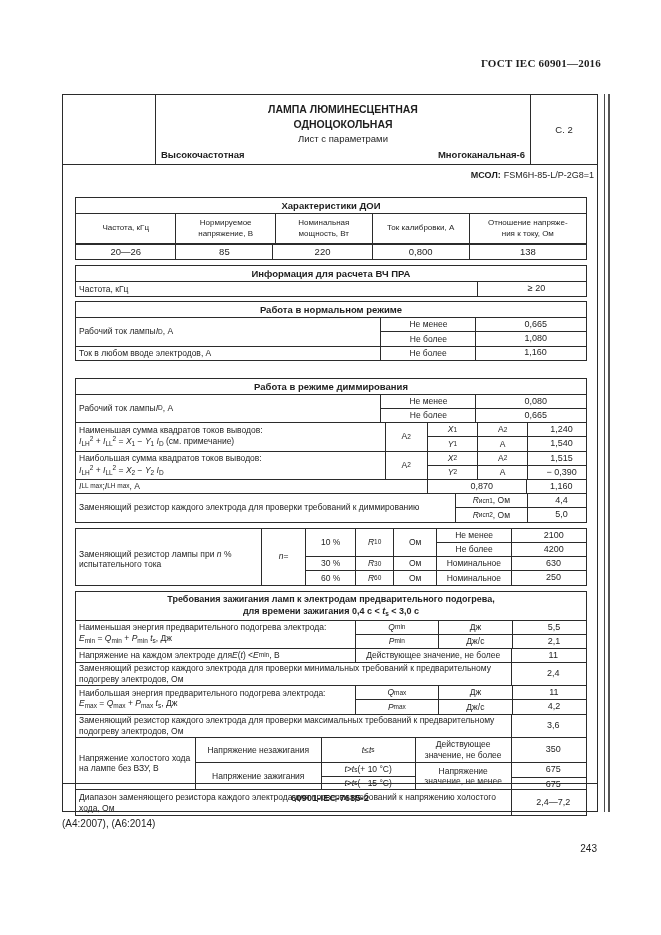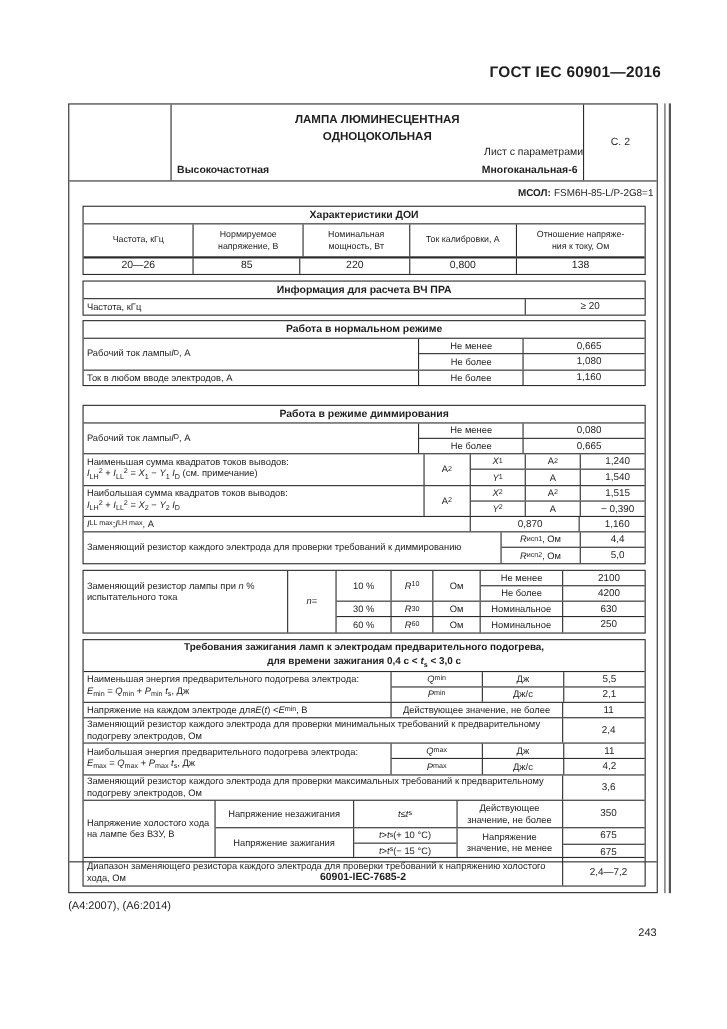--- a/index.html
+++ b/index.html
@@ -6,35 +6,35 @@
   html,body { margin:0; padding:0; }
   body {
     width:661px; height:935px; position:relative;
     background:#ffffff; color:#1e1e1e;
     font-family:"Liberation Sans", sans-serif; font-size:8.5px;
   }
   .b { font-weight:bold; }
   sub { font-size:6.5px; vertical-align:-2px; }
   sup { font-size:6.5px; vertical-align:3px; }
 
-  .doc-num { position:absolute; top:57px; right:60px; font-size:14px; font-weight:bold; letter-spacing:.2px; }
+  .doc-num { position:absolute; top:57px; right:60px; font-size:11px; font-weight:bold; letter-spacing:.2px;font-family:Liberation Serif, serif; }
 
   .frame {
     position:absolute; left:62px; top:94px; width:536px; height:718px;
     border:1px solid #2b2b2b; background:#fff;
   }
   .edge-a { position:absolute; left:604px; top:94px; width:1px; height:718px; background:#4a4a4a; }
   .edge-b { position:absolute; left:608px; top:94px; width:2px; height:718px; background:#555; }
 
   
   .titleblock { display:flex; height:70px; border-bottom:1px solid #2b2b2b; }
   .tb-left  { width:93px; border-right:1px solid #2b2b2b; }
   .tb-center{ flex:1; padding-top:7px; }
   .tb-line1, .tb-line2 { text-align:center; font-weight:bold; font-size:10.5px; line-height:1.45; }
-  .tb-line3 { text-align:right; font-size:9.5px; margin-top:1px; }
+  .tb-line3 { text-align:center; font-size:9.5px; margin-top:1px; }
   .tb-bottom{ display:flex; justify-content:space-between; padding:0 5px; margin-top:5px; font-size:9.5px; }
   .tb-right { width:67px; border-left:1px solid #2b2b2b; display:flex; align-items:center; justify-content:center; font-size:9.5px; }
 
   .mcol { height:19px; display:flex; align-items:center; justify-content:flex-end; padding-right:3px; font-size:9px; gap:3px; }
 
   
   .tbl { margin:0 10px 0 12px; border:1px solid #2b2b2b; }
   .tr { display:flex; border-top:1px solid #2b2b2b; align-items:stretch; }
   .tbl > .tr:first-child { border-top:none; }
   .hdr { display:flex; align-items:center; justify-content:center; font-weight:bold; font-size:9.5px; height:15px; }
@@ -79,21 +79,21 @@
       </div>
     </div>
     <div class="tb-right">С. 2</div>
   </div>
 
   <div class="mcol">
     <span class="b">МСОЛ:</span>
     <span>FSM6H-85-L/P-2G8=1</span>
   </div>
 
-  <div class="tbl" style="margin-top:3px">
+  <div class="tbl" style="margin-top:13px">
     <div class="tr hdr">Характеристики ДОИ</div>
     <div class="tr small" style="height:30px">
       <div class="td colhead" style="width:19.5%">
           <span>Частота, кГц</span>
         </div>
       <div class="td colhead" style="width:19.5%">
           <span>Нормируемое</span>
           <span>напряжение, В</span>
         </div>
       <div class="td colhead" style="width:19%">
@@ -227,21 +227,21 @@
         <div class="sr" style="height:13px">
             <div class="td" style="width:54.5%"><i>R</i><sub>исп2</sub>, Ом</div>
             <div class="td num" style="width:45.5%">5,0</div>
           </div>
       </div>
     </div>
   </div>
 
   <div class="tbl" style="margin-top:5px">
     <div class="tr">
-      <div class="td lbl blk" style="width:36.2%; padding-top:8px">
+      <div class="td lbl blk" style="width:36.2%; padding-top:20px">
         <div>Заменяющий резистор лампы при <i>n</i> %</div>
         <div>испытательного тока</div>
       </div>
       <div class="td" style="width:8.8%"><i>n</i> =</div>
       <div class="stack" style="width:55%">
         <div class="sr">
           <div class="td" style="width:17.3%">10 %</div>
           <div class="td" style="width:13.8%">
               <i>R</i>
               <sub>10</sub>

